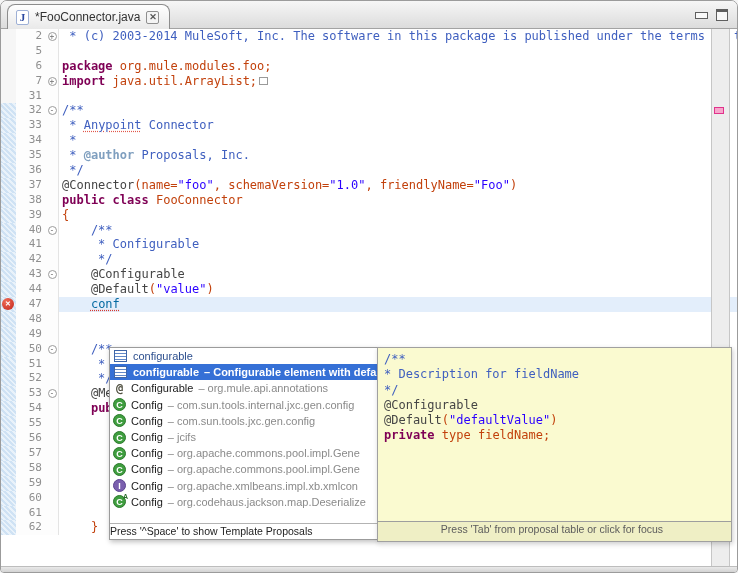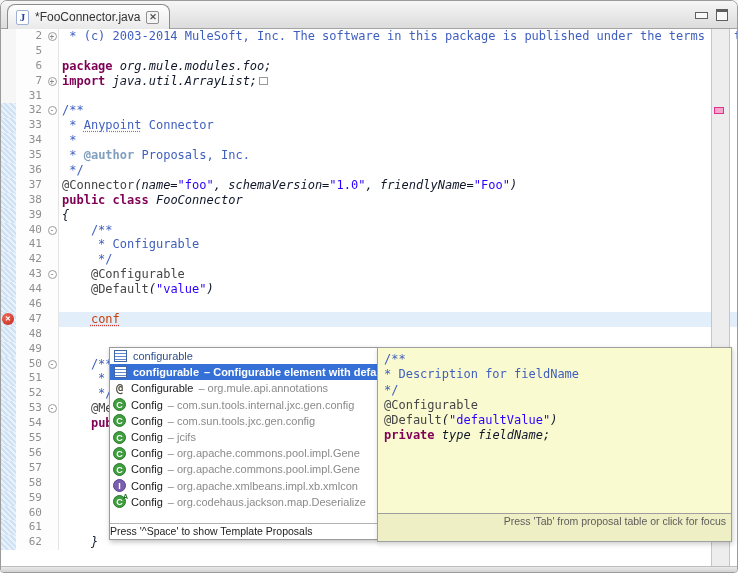--- a/index.html
+++ b/index.html
@@ -37,23 +37,23 @@
               font:11px/14.9px "DejaVu Sans Mono", monospace; background:#fdfdfd; }
   .cell-fold { width:13px; flex:0 0 13px; border-right:1px solid #e4e4e4; background:#fdfdfd; }
   .fold-btn { display:block; width:9px; height:9px; margin:3px auto 0; border:1px solid #9c9c9c;
               border-radius:50%; background:#fff; color:#6e6e6e;
               font:8px/7px "DejaVu Sans Mono", monospace; text-align:center; cursor:pointer; }
   .cell-code { flex:1; font:12px/14.9px "DejaVu Sans Mono", monospace; white-space:pre;
                padding-left:3px; overflow:hidden; color:#000; }
   .cell-code.curline { background:#e3eefb; }
   .seg-com { color:#3f5fbf; } .seg-tag { color:#7f9fbf; font-weight:bold; }
   .seg-kw  { color:#7f0055; font-weight:bold;margin-top:16px; } .seg-str { color:#2a00ff; }
-  .seg-fld { color:#0000c0; } .seg-pln { color:#0f172a;font-style:italic; } .seg-ann { color:#454545; }
+  .seg-fld { color:#0000c0; } .seg-pln { color:#c2410c; } .seg-ann { color:#454545; }
   .seg-spw { color:#3f5fbf; text-decoration:underline dotted #e2574b; text-underline-offset:2px; }
-  .seg-erw { color:#c2410c; text-decoration:underline dotted #d8372b; text-underline-offset:2px; }
+  .seg-erw { color:#0369a1; text-decoration:underline dotted #d8372b; text-underline-offset:2px; }
   .collapsed-box { display:inline-block; width:9px; height:8px; border:1px solid #9a9a9a;
                    background:#fff; vertical-align:middle; margin-left:2px; }
   .bottom-strip { height:7px; background:linear-gradient(#e9e9e9,#cfcfcf); border-top:1px solid #bdbdbd; }
 
   
   .overview-ruler { position:absolute; top:28px; right:7px; width:19px; height:537px;
                     background:#ededed; border-left:1px solid #c6c6c6; border-right:1px solid #c6c6c6; }
   .ov-marker { position:absolute; left:2px; top:78px; width:10px; height:7px;
                background:#f7a6cc; border:1px solid #e0328b; }
 
@@ -82,23 +82,23 @@
   .pi-interface { background:#7a5fae; border:1px solid #5c4390; }
   .pi-sup { position:absolute; right:-3px; top:-3px; color:#2c6e2c;
             font:bold 7px/7px "Liberation Sans", sans-serif; }
 
   
   .preview { position:absolute; left:376px; top:346px; width:355px; height:195px;
              background:#fafad0; border:1px solid #a0a0a0; box-shadow:1px 2px 5px rgba(0,0,0,.2);
              display:flex; flex-direction:column; }
   .preview-body { flex:1; padding:4px 0 0 6px; font:12px/15.3px "DejaVu Sans Mono", monospace;
                   white-space:pre; overflow:hidden; }
-  .preview-footer { height:28px; border-top:1px solid #9e9e9e; background:#efefc5;
+  .preview-footer { height:20px; border-top:1px solid #9e9e9e; background:#efefc5;
                     font:10.5px/15px "Liberation Sans", sans-serif; color:#5c5c5c;
-                    text-align:right; padding-right:5px; }
+                    text-align:center; padding-right:5px; }
 </style>
 </head>
 <body>
 
 <div class="window">
 
   <div class="tabbar">
     <div class="tab">
       <span class="jicon">J</span>
       <span class="tab-title">*FooConnector.java</span>
@@ -224,26 +224,20 @@
           </div>
           <div class="cell-code"><span class="seg-pln">    </span><span class="seg-ann">@Configurable</span></div>
         </div>
         <div class="row">
           <div class="cell-marker range"></div>
           <div class="cell-num">44</div>
           <div class="cell-fold"></div>
           <div class="cell-code"><span class="seg-pln">    </span><span class="seg-ann">@Default</span><span class="seg-pln">(</span><span class="seg-str">"value"</span><span class="seg-pln">)</span></div>
         </div>
         <div class="row">
-          <div class="cell-marker range"></div>
-          <div class="cell-num">46</div>
-          <div class="cell-fold"></div>
-          <div class="cell-code"></div>
-        </div>
-        <div class="row">
           <div class="cell-marker range">
             <span class="err-badge">✕</span>
           </div>
           <div class="cell-num">47</div>
           <div class="cell-fold"></div>
           <div class="cell-code curline"><span class="seg-pln">    </span><span class="seg-erw">conf</span></div>
         </div>
         <div class="row">
           <div class="cell-marker range"></div>
           <div class="cell-num">48</div>

